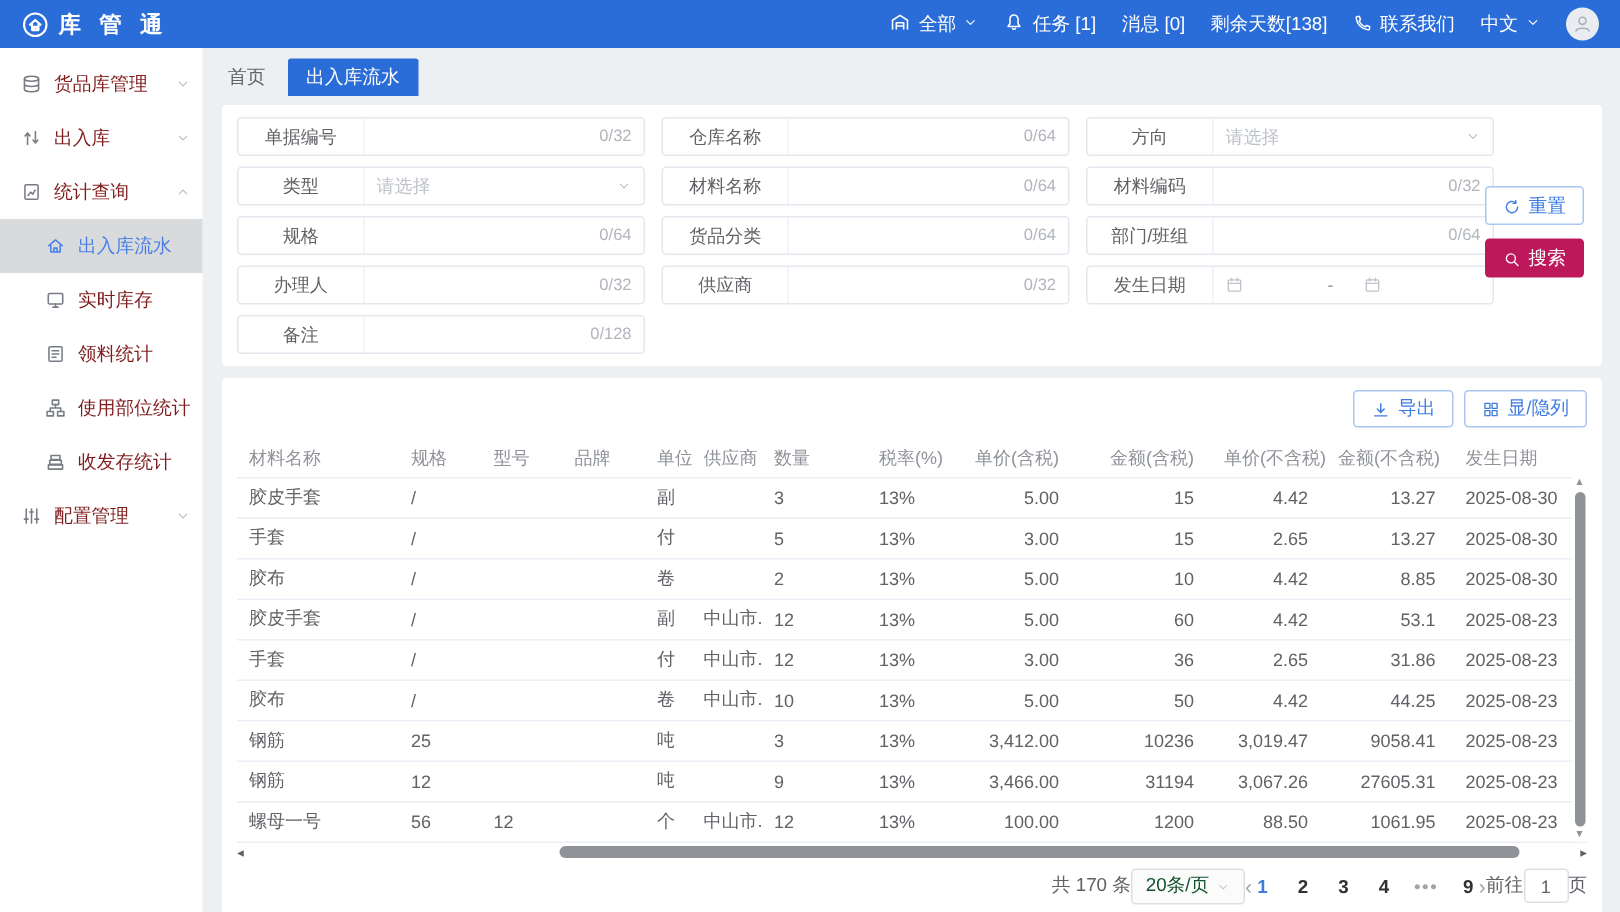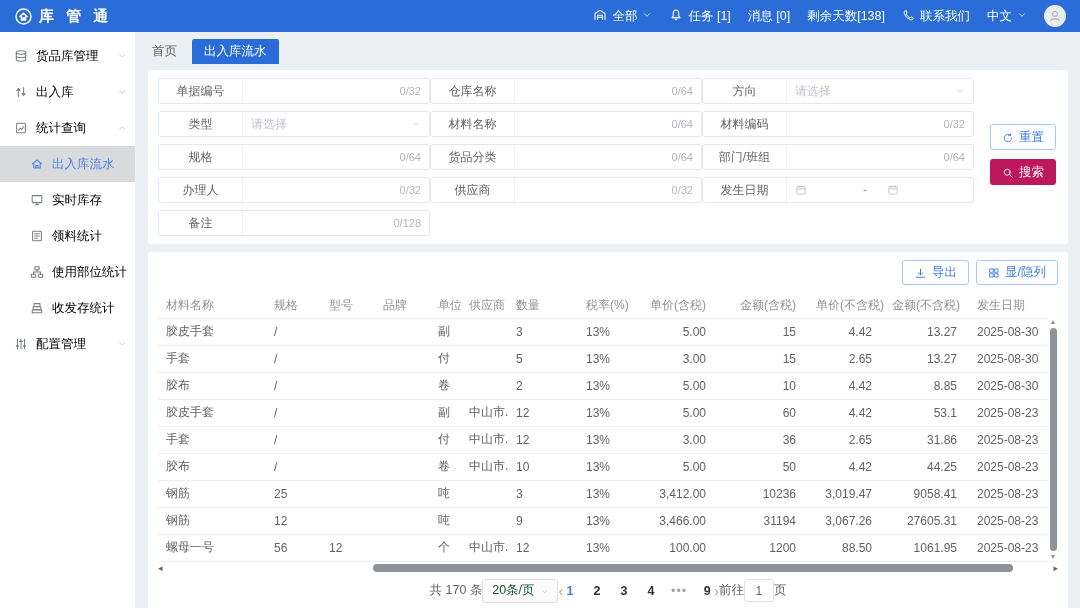--- a/index.html
+++ b/index.html
@@ -10,39 +10,39 @@
   
   .topbar { height:32px; background:#2b6dd8; display:flex; align-items:center; padding:0 14px; color:#fff; }
   .logo { display:flex; align-items:center; gap:6px; font-size:15px; font-weight:bold; letter-spacing:4px; }
   .top-right { margin-left:auto; display:flex; align-items:center; gap:17px; font-size:12.5px; }
   .top-item { display:flex; gap:5px; white-space:nowrap; }
   .avatar { width:22px; height:22px; border-radius:50%; background:#e9edf2; color:#a9b0ba; display:flex; align-items:center; justify-content:center; }
 
   
   .layout { display:flex; height:576px; }
   .sidebar { width:135px; background:#fff; padding-top:6px; flex:none; }
-  .side-item { height:36px; display:flex; align-items:center; gap:8px; padding:0 8px 0 14px; color:#000000; cursor:pointer; font-size:12.5px; }
+  .side-item { height:36px; display:flex; align-items:center; gap:8px; padding:0 8px 0 14px; color:#7f1d1d; cursor:pointer; font-size:12.5px; }
   .side-item .ic { color:#787d85; }
   .side-item .chev { margin-left:auto; color:#b8bcc2; }
   .side-item.sub { padding-left:30px; }
   .side-item.active { background:#d9dadc; color:#4a7fe8; }
   .side-item.active .ic { color:#4a7fe8; }
   .side-label { white-space:nowrap; }
 
   .main { flex:1; display:flex; flex-direction:column; min-width:0; }
   .tabbar { padding:7px 0 0 5px; height:32px; display:flex; gap:3px; align-items:flex-end; }
   .tab { height:25px; line-height:25px; padding:0 12px; font-size:12.5px; color:#5f6368; cursor:pointer; border-radius:2px 2px 0 0; }
   .tab.active { background:#2b6dd8; color:#fff; }
 
   .content { padding:6px 12px 0 13px; }
   .panel { background:#fff; border-radius:3px; }
 
   
   .filters { padding:8px 10px; position:relative; min-height:170px; }
-  .filter-cols { display:flex; }
+  .filter-cols { display:flex; gap:11px; }
   .filter-col { width:272px; display:flex; flex-direction:column; gap:7px; }
   .field { height:26px; border:1px solid #e4e7ed; border-radius:3px; display:flex; align-items:center; background:#fff; }
   .f-label { width:84px; flex:none; text-align:center; color:#606266; border-right:1px solid #eef1f5; line-height:24px; white-space:nowrap; }
   .f-input { flex:1; display:flex; align-items:center; padding:0 8px; min-width:0; height:100%; }
   .f-input .counter { margin-left:auto; color:#b1b5bc; font-size:11px; }
   .f-input .ph { color:#bfc3cc; }
   .f-input.select .chev { margin-left:auto; color:#b8bcc2; }
   .f-input .cal { color:#c0c4cc; }
   .daterange .dash { color:#909399; }
   .daterange .sp1 { flex:2.2; } .daterange .sp2 { width:20px; } .daterange .sp3 { flex:2.6; }
@@ -64,21 +64,21 @@
   .vscroll { position:absolute; top:25px; right:0; bottom:1px; width:10px; display:flex; flex-direction:column; align-items:center; background:#fff; }
   .vs-arrow { color:#909399; font-size:7px; line-height:8px; cursor:pointer; }
   .vs-thumb { flex:1; width:7px; background:#8f9296; border-radius:4px; margin:2px 0; cursor:pointer; }
   .hscroll { position:relative; height:11px; margin-top:1px; display:flex; align-items:center; }
   .hs-left { color:#606266; font-size:9px; width:14px; cursor:pointer; }
   .hs-track { flex:1; height:9px; position:relative; }
   .hs-thumb { position:absolute; left:23%; width:73%; height:8px; top:0; background:#8f9296; border-radius:4px; cursor:pointer; }
   .hs-right { color:#606266; font-size:9px; width:10px; text-align:right; cursor:pointer; }
 
   
-  .pagination { display:flex; align-items:center; justify-content:center; gap:0; height:30px; margin-top:2px; font-size:12.5px; color:#606266; }
+  .pagination { display:flex; align-items:center; justify-content:flex-end; gap:0; height:30px; margin-top:2px; font-size:12.5px; color:#606266; }
   .page-size { width:76px; height:24px; border:1px solid #dcdfe6; border-radius:3px; display:flex; align-items:center; justify-content:center; gap:5px; color:#14532d; cursor:pointer; background:#fbfbfc; }
   .page-size .chev { color:#c0c4cc; }
   .pg-arrow { color:#a0a3a9; cursor:pointer; font-size:14px; line-height:1; }
   .pages { display:flex; gap:13px; }
   .page-num { min-width:14px; text-align:center; color:#303133; font-weight:600; cursor:pointer; }
   .page-num.current { color:#3f7ce0; }
   .page-num.ellipsis { color:#a0a3a9; letter-spacing:1px; font-weight:normal; }
   .goto-input { width:30px; height:23px; border:1px solid #dcdfe6; border-radius:3px; text-align:center; font-size:12px; color:#606266; font-family:inherit; }
 </style>
 </head>

